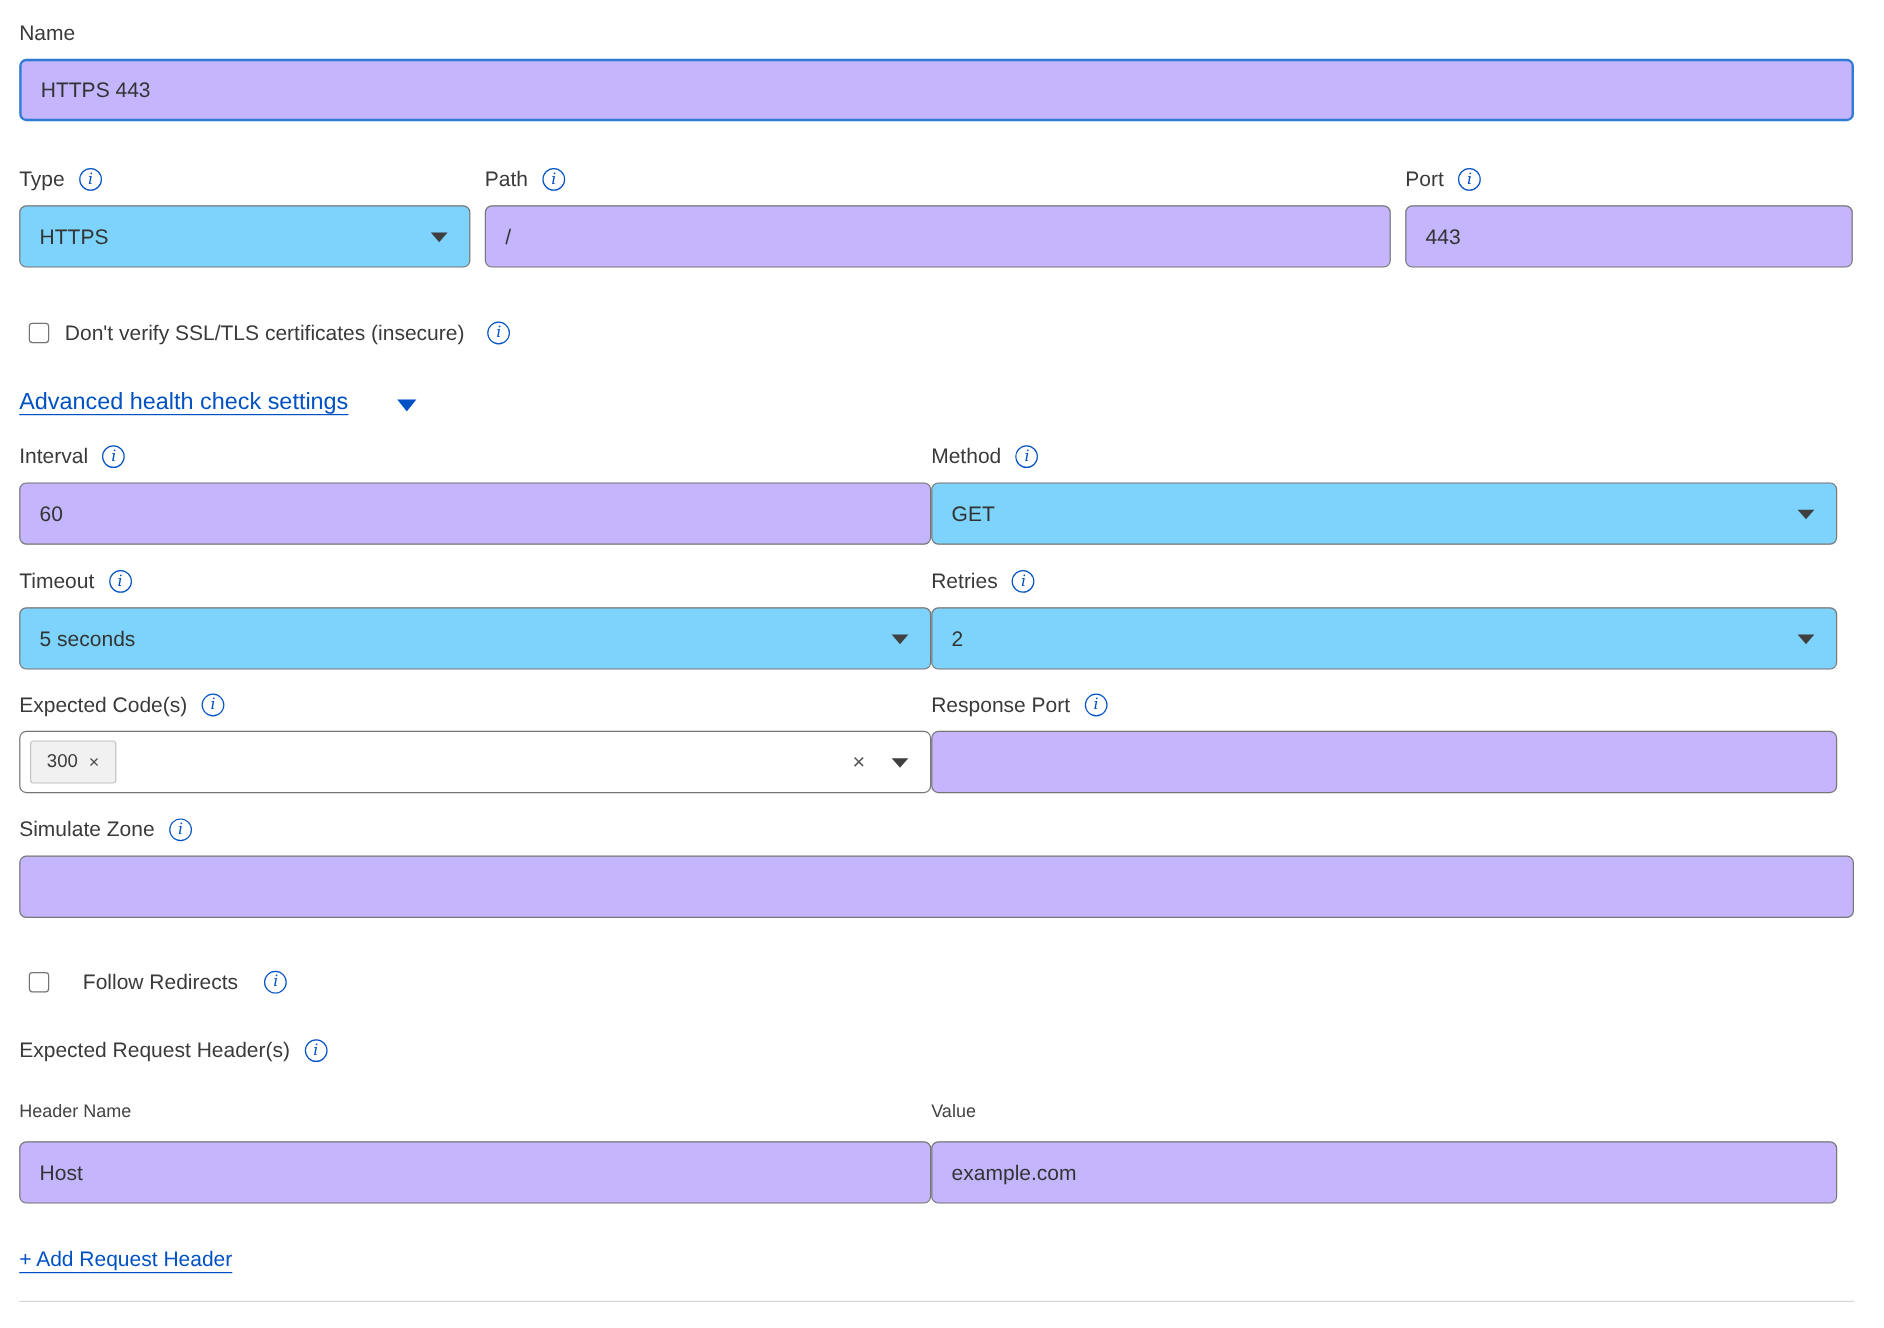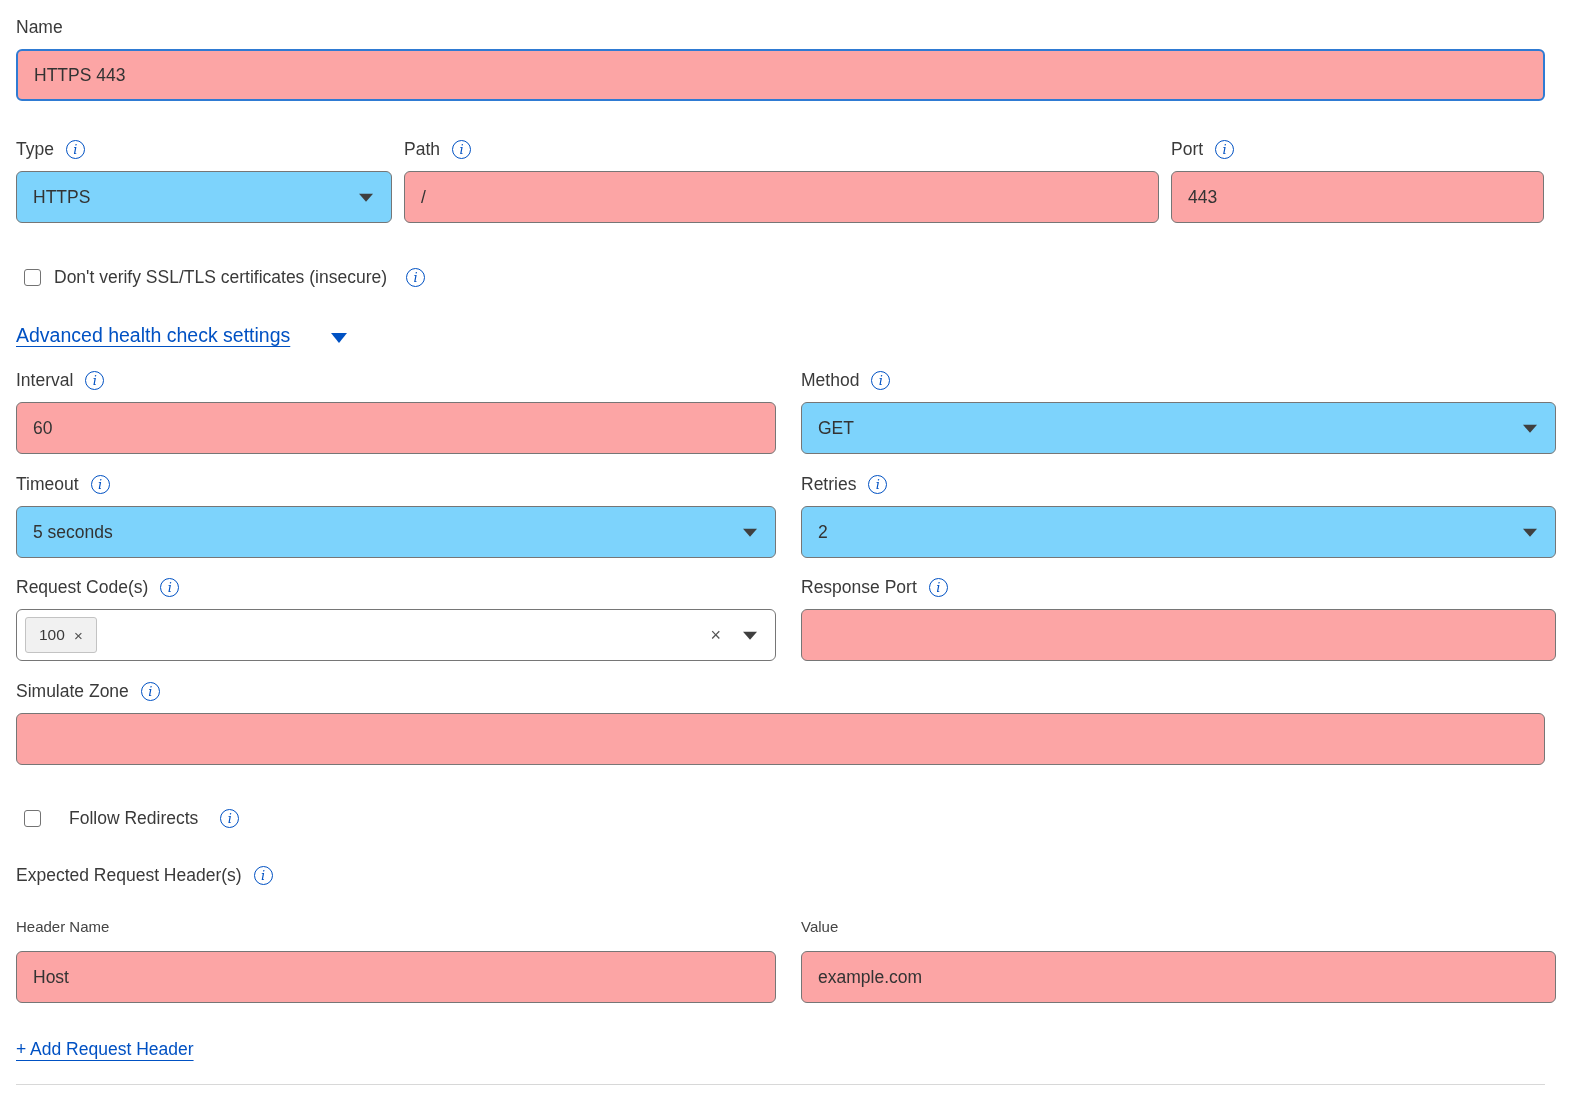--- a/index.html
+++ b/index.html
@@ -27,21 +27,21 @@
     width:19px;height:19px;border:1.6px solid var(--blue);border-radius:50%;
     color:var(--blue);font-family:"DejaVu Serif",serif;font-style:italic;
     font-size:13px;line-height:1;cursor:pointer;flex:none;
   }
 
   .input{
     display:block;height:52px;width:100%;
     border:1px solid var(--border);border-radius:6px;
     padding:0 16px;font-size:17.5px;color:var(--input-text);
     font-family:"Liberation Sans","DejaVu Sans",sans-serif;
-    background:#fca5a5;outline:none;
+    background:#c4b5fd;outline:none;
   }
   .input.focused{border:2px solid var(--focus);}
 
   .select{
     position:relative;height:52px;width:100%;
     border:1px solid var(--border);border-radius:6px;
     background:#7dd3fc;display:flex;align-items:center;
     padding:0 44px 0 16px;font-size:17.5px;color:var(--input-text);
     cursor:pointer;
   }
@@ -61,21 +61,21 @@
     padding:0 13px;background:#f1f1f1;border:1px solid #c3c3c3;border-radius:3px;
     font-size:15.5px;color:#3a3a3a;
   }
   .chip-x{font-size:15px;color:#4f4f4f;cursor:pointer;line-height:1;}
   .clear-x{
     position:absolute;right:54px;top:50%;transform:translateY(-50%);
     font-size:18px;color:#555;cursor:pointer;line-height:1;
   }
 
   .row3{display:grid;grid-template-columns:376px 755px 373px;column-gap:12px;margin-bottom:44px;}
-  .row2{display:grid;grid-template-columns:760px 755px;column-gap:25px;}
+  .row2{display:grid;grid-template-columns:760px 755px;column-gap:0;}
 
   .checkbox{
     width:17px;height:17px;border:1.6px solid #737373;border-radius:3px;
     background:#fff;flex:none;cursor:pointer;
   }
   .checkbox-row{display:flex;align-items:center;padding-left:8px;}
   .cb-label{font-size:17.5px;color:var(--text);}
 
   .adv-row{margin:36px 0 22px 0;display:flex;align-items:center;gap:38px;}
   .adv-link{
@@ -197,26 +197,26 @@
         <span>2</span>
         <span class="caret"></span>
       </div>
     </div>
   </div>
 
   
   <div class="row2 mb19">
     <div class="field">
       <div class="label-row">
-        <span class="label">Request Code(s)</span>
+        <span class="label">Expected Code(s)</span>
         <span class="info-icon">i</span>
       </div>
       <div class="multiselect">
         <span class="chip">
-          <span>100</span>
+          <span>300</span>
           <span class="chip-x">×</span>
         </span>
         <span class="clear-x">×</span>
         <span class="caret"></span>
       </div>
     </div>
     <div class="field">
       <div class="label-row">
         <span class="label">Response Port</span>
         <span class="info-icon">i</span>

